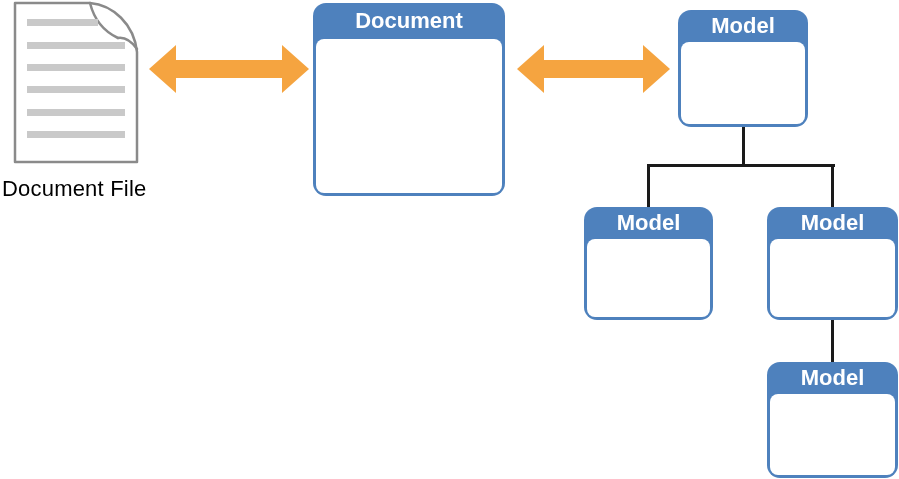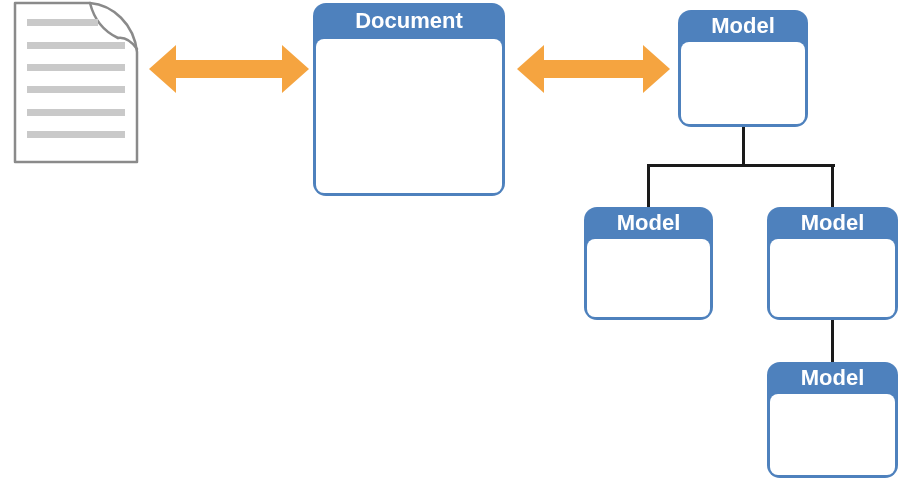--- a/index.html
+++ b/index.html
@@ -70,20 +70,21 @@
     <path class="crease" d="M77 3 C81 19 90 31 105 38"></path>
     <path class="crease" d="M105 38 C112 37 119 42 124 49"></path>
     <rect class="icon-line" x="14" y="19" width="71" height="7"></rect>
     <rect class="icon-line" x="14" y="42" width="98" height="7"></rect>
     <rect class="icon-line" x="14" y="64" width="98" height="7"></rect>
     <rect class="icon-line" x="14" y="86" width="98" height="7"></rect>
     <rect class="icon-line" x="14" y="109" width="98" height="7"></rect>
     <rect class="icon-line" x="14" y="131" width="98" height="7"></rect>
   </svg>
 
+  <div class="abs file-label">Document File</div>
 
   <svg class="abs" style="left:149px;top:45px;" width="160" height="48" viewBox="0 0 160 48" aria-hidden="true">
     <polygon class="arrow-shape" points="0,24 27,0 27,15 133,15 133,0 160,24 133,48 133,33 27,33 27,48"></polygon>
   </svg>
 
   <div class="abs node doc-node" style="left:313px;top:3px;width:192px;height:193px;">
     <div class="node-header">Document</div>
     <div class="node-body"></div>
   </div>
 

